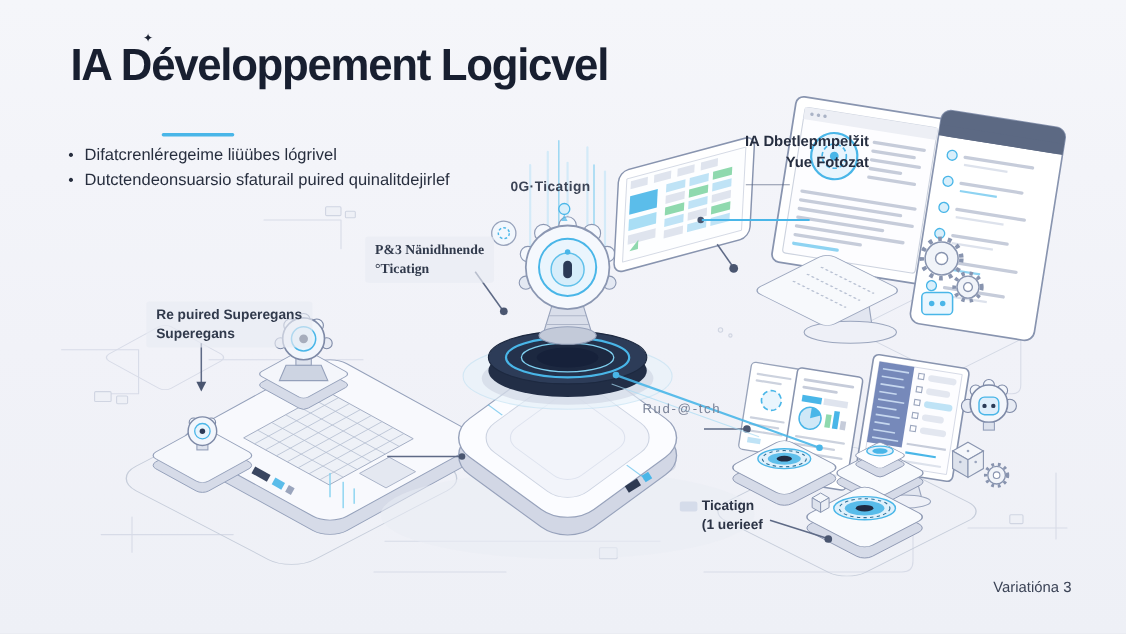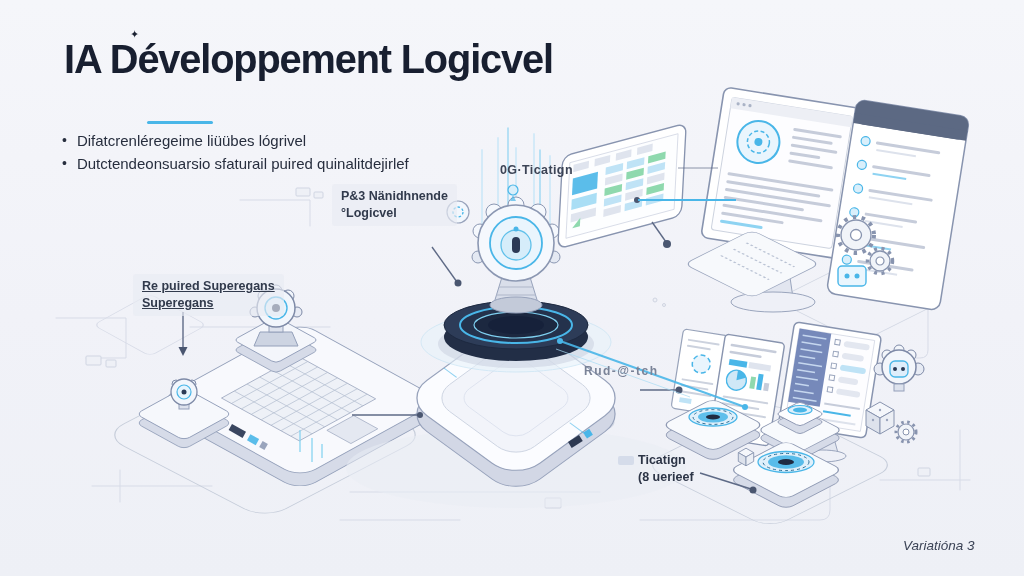--- a/index.html
+++ b/index.html
@@ -17,30 +17,30 @@
   .sparkle{left:130px;top:28px;font-size:11px;color:#1b2232;z-index:3;}
   .title-underline{
     position:absolute;left:147px;top:121px;width:66px;height:3px;
     background:#49b6e8;border-radius:2px;z-index:2;
   }
   .bullets{left:62px;top:129px;font-size:15px;line-height:23px;color:#272e3e;}
   .bullets .b{display:flex;gap:10px;}
   .bullets .dot{font-size:14px;}
   .co{font-size:12.5px;font-weight:700;color:#313a4c;line-height:17px;}
   .co-screens{right:234px;top:119px;text-align:right;font-size:13.5px;line-height:19px;color:#262e40;}
-  .co-top{left:500px;top:162px;letter-spacing:.4px;color:#3c4456;}
+  .co-top{left:464px;top:162px;letter-spacing:.4px;color:#3c4456;}
   .co-box{background:rgba(232,235,243,.65);padding:4px 9px;border-radius:3px;}
-  .co-program{left:332px;top:184px;}
-  .co-required{left:133px;top:274px;text-decoration:underline;}
-  .co-mid{left:584px;top:364px;color:#7a8398;letter-spacing:1.5px;font-weight:700;font-size:12px;}
+  .co-program{left:332px;top:215px;font-family:Liberation Serif, serif;}
+  .co-required{left:133px;top:274px;}
+  .co-mid{left:584px;top:364px;color:#7a8398;letter-spacing:1.5px;font-weight:400;font-size:12px;}
   .co-option{left:367px;top:436px;color:#2c3446;}
   .co-data{left:638px;top:452px;color:#2c3446;}
   .legend-swatch{position:absolute;left:618px;top:456px;width:16px;height:9px;
     background:#d5dcea;border-radius:2px;z-index:2;}
-  .variation{left:903px;top:538px;font-size:13.5px;font-weight:400;color:#3b4356;font-style:italic;}
+  .variation{left:903px;top:526px;font-size:13.5px;font-weight:400;color:#3b4356;}
 </style>
 </head>
 <body>
 
 <div class="stage">
 
   <svg class="illu" width="1024" height="576" viewBox="0 0 1024 576">
 
     <g fill="none" stroke="#d7dbe7" stroke-width="1" stroke-linejoin="round" stroke-linecap="round">
       <path d="M56,318 h70 v40 h-40"></path>
@@ -549,37 +549,41 @@
     <div class="b">
       <span class="dot">•</span>
       <span>Difatcrenléregeime liüübes lógrivel</span>
     </div>
     <div class="b">
       <span class="dot">•</span>
       <span>Dutctendeonsuarsio sfaturail puired quinalitdejirlef</span>
     </div>
   </div>
 
+  <div class="label co co-screens">
+    <div>IA Dbetlepmpelžit</div>
+    <div>Yue Fotozat</div>
+  </div>
 
   <div class="label co co-top">0G·Ticatign</div>
 
   <div class="label co co-box co-program">
     <div>P&amp;3 Nänidhnende</div>
-    <div>°Logicvel</div>
+    <div>°Ticatign</div>
   </div>
 
   <div class="label co co-box co-required">
     <div>Re puired Superegans</div>
     <div>Superegans</div>
   </div>
 
   <div class="label co-mid">Rud-@-tch</div>
 
 
   <div class="legend-swatch"></div>
   <div class="label co co-data">
     <div>Ticatign</div>
-    <div>(8 uerieef</div>
+    <div>(1 uerieef</div>
   </div>
 
   <div class="label variation">Variatióna 3</div>
 
 </div>
 
 </body></html>

